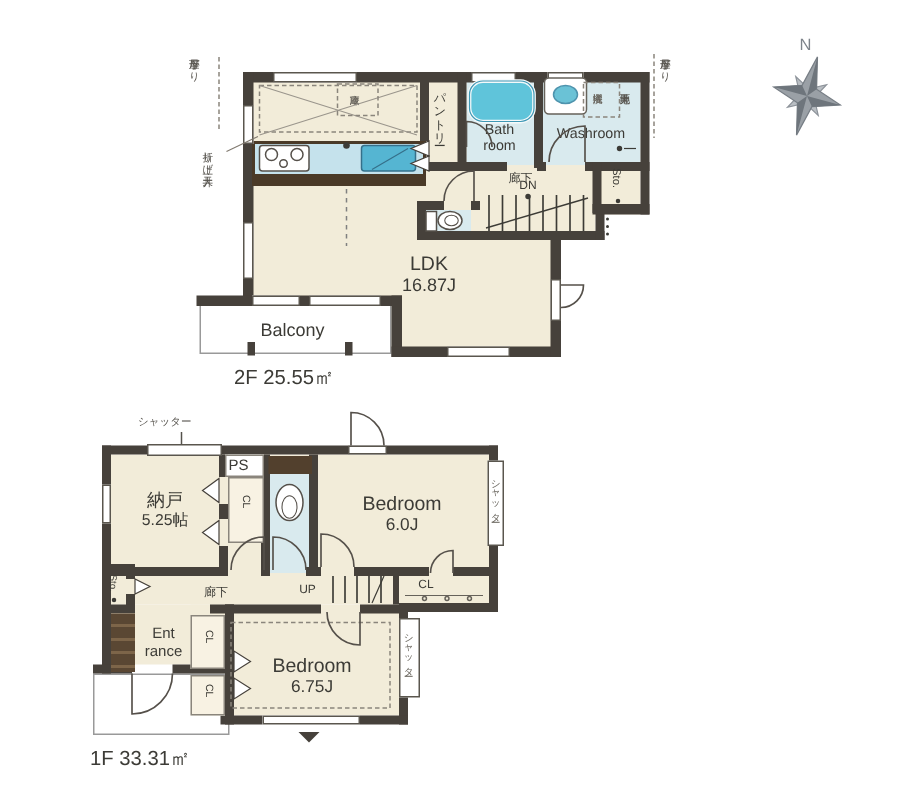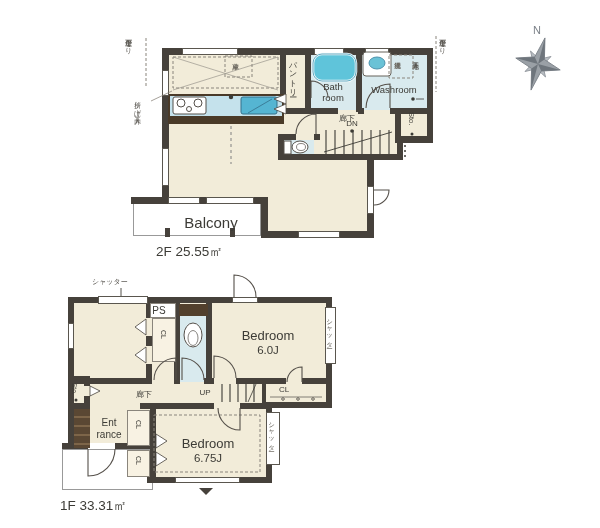--- a/index.html
+++ b/index.html
@@ -59,21 +59,25 @@
   <i class="win" style="left:182px;top:48px;width:56px;height:7px"></i>
   <i class="win" style="left:314px;top:48px;width:30px;height:7px"></i>
   <i class="win" style="left:365px;top:48px;width:24px;height:7px"></i>
   <i class="win" style="left:162px;top:70px;width:7px;height:26px"></i>
   <i class="win" style="left:162px;top:148px;width:7px;height:38px"></i>
   <i class="win" style="left:168px;top:197px;width:32px;height:7px"></i>
   <i class="win" style="left:206px;top:197px;width:48px;height:7px"></i>
   <i class="win" style="left:298px;top:231px;width:42px;height:7px"></i>
   <i class="win" style="left:367px;top:186px;width:7px;height:28px"></i>
 
-  <div class="lbl" style="left:171px;top:214px;width:80px;font-size:15px">Balcony</div>
+  <div class="lbl" style="left:246px;top:169px;width:80px;font-size:13px">
+    <div>LDK</div>
+    <div style="font-size:12px">16.87J</div>
+  </div>
+  <div class="lbl" style="left:155px;top:214px;width:80px;font-size:12px">Balcony</div>
   <div class="lbl" style="left:310px;top:82px;width:46px;font-size:9.5px">
     <div>Bath</div>
     <div>room</div>
   </div>
   <div class="lbl" style="left:362px;top:85px;width:64px;font-size:9.5px">Washroom</div>
   <div class="lbl v" style="left:288px;top:56px;font-size:8px">パントリー</div>
   <div class="lbl" style="left:330px;top:114px;width:34px;font-size:8px">廊下</div>
   <div class="lbl" style="left:342px;top:119px;width:20px;font-size:8px">DN</div>
   <div class="lbl v" style="left:406px;top:112px;font-size:7.5px">Sto.</div>
   <div class="lbl v" style="left:124px;top:34px;font-size:7px;color:#55524c">母屋下がり</div>
@@ -127,20 +131,24 @@
   <i class="box" style="left:74px;top:409px;width:16px;height:39px;border:none;background:repeating-linear-gradient(180deg,#5a4733 0 7px,#7d6549 7px 9px)"></i>
   <i class="box" style="left:179px;top:304px;width:29px;height:12px;border:none;background:#52402d"></i>
 
   <i class="win" style="left:98px;top:296px;width:50px;height:8px"></i>
   <i class="win" style="left:68px;top:323px;width:6px;height:26px"></i>
   <i class="win" style="left:232px;top:297px;width:26px;height:6px"></i>
   <i class="win" style="left:325px;top:307px;width:11px;height:57px"></i>
   <i class="win" style="left:266px;top:412px;width:14px;height:53px"></i>
   <i class="win" style="left:175px;top:477px;width:65px;height:6px"></i>
 
+  <div class="lbl" style="left:80px;top:327px;width:60px;font-size:12px">
+    <div>納戸</div>
+    <div style="font-size:10.5px">5.25帖</div>
+  </div>
   <div class="lbl" style="left:150px;top:305px;width:18px;font-size:10px">PS</div>
   <div class="lbl v" style="left:159px;top:330px;font-size:7px">CL</div>
   <div class="lbl" style="left:225px;top:329px;width:86px;font-size:13px">
     <div>Bedroom</div>
     <div style="font-size:11.5px">6.0J</div>
   </div>
   <div class="lbl v" style="left:326px;top:315px;font-size:6.5px;color:#66625a">シャッター</div>
   <div class="lbl" style="left:272px;top:385px;width:24px;font-size:8px">CL</div>
   <div class="lbl" style="left:196px;top:388px;width:18px;font-size:8px">UP</div>
   <div class="lbl" style="left:130px;top:390px;width:28px;font-size:8px">廊下</div>

